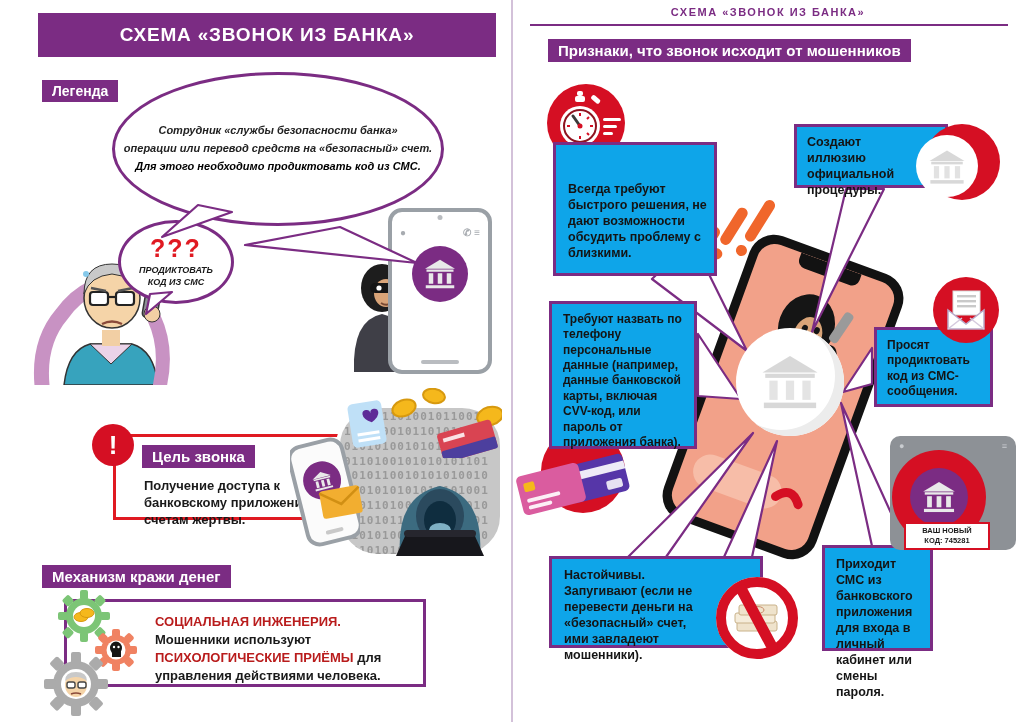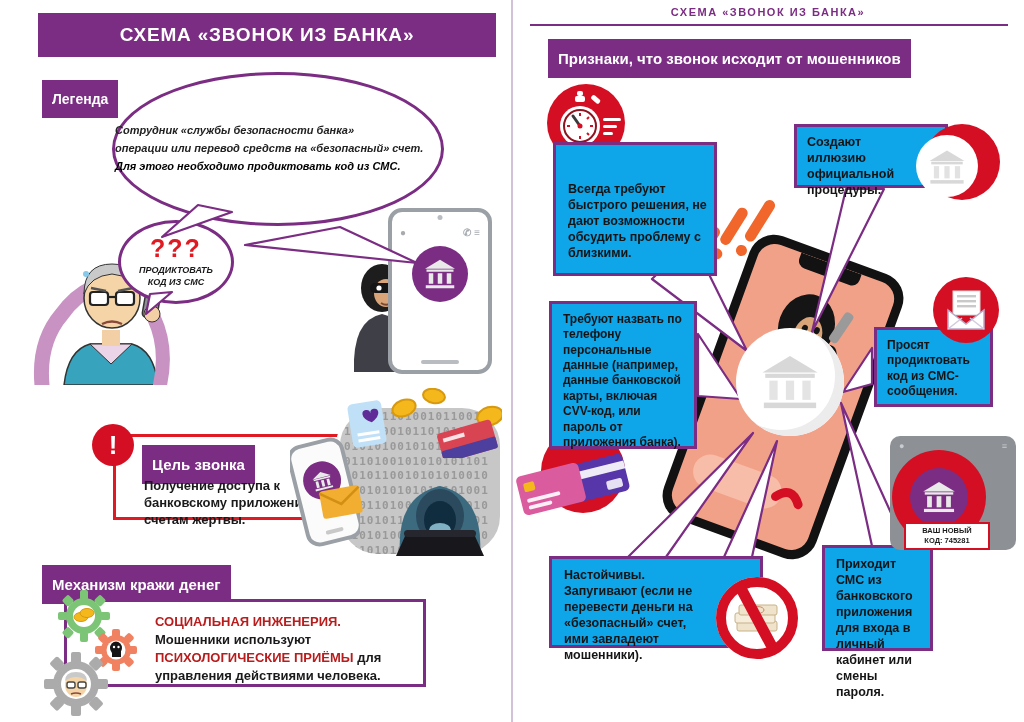--- a/index.html
+++ b/index.html
@@ -2,34 +2,34 @@
 <html><head>
 <meta charset="utf-8">
 <style>
   html,body{margin:0;padding:0;background:#fff;}
   .page{position:relative;width:1024px;height:722px;background:#ffffff;overflow:hidden;
         font-family:"Liberation Sans",sans-serif;color:#1a1a1a;}
   .abs{position:absolute;}
   .divider{position:absolute;left:511px;top:0;width:2px;height:722px;background:#a884b4;opacity:.5;}
 
   
-  .plabel{background:#7B2C83;color:#fff;font-weight:bold;padding:11px 10px;display:inline-block;}
+  .plabel{background:#7B2C83;color:#fff;font-weight:bold;padding:3px 10px;display:inline-block;}
   .pbox{position:absolute;background:#0ea5e9;border:3px solid #7B2C83;box-sizing:border-box;z-index:6;}
   .pbox .btxt{position:absolute;font-weight:bold;font-size:12.5px;line-height:1.28;color:#141414;}
   .redcircle{position:absolute;border-radius:50%;background:#D50F23;display:flex;align-items:center;justify-content:center;}
 
   
   .hdr-bar{position:absolute;left:38px;top:13px;width:458px;height:44px;background:#7B2C83;
            display:flex;align-items:center;justify-content:center;color:#fff;
            font-size:19px;font-weight:bold;letter-spacing:.8px;}
   .legend{position:absolute;left:42px;top:80px;font-size:14px;}
   .bubble{position:absolute;left:112px;top:72px;width:326px;height:148px;background:#fff;
           border:3px solid #7B2C83;border-radius:50%;z-index:3;}
   .bubble-inner{position:absolute;inset:0;display:flex;flex-direction:column;justify-content:center;
-          text-align:left;font-style:italic;font-weight:bold;font-size:11px;line-height:1.62;color:#222;}
+          text-align:center;font-style:italic;font-weight:bold;font-size:11px;line-height:1.62;color:#222;}
   .bubble-inner .heavy{color:#000;}
   .qbubble{position:absolute;left:118px;top:220px;width:110px;height:78px;background:#fff;
           border:3px solid #7B2C83;border-radius:50%;z-index:3;display:flex;flex-direction:column;
           align-items:center;justify-content:center;}
   .qmarks{color:#E01A22;font-size:25px;font-weight:bold;letter-spacing:2px;line-height:1;}
   .qtext{font-size:9px;font-weight:bold;font-style:italic;text-align:center;line-height:1.35;margin-top:3px;}
 
   .victim-phone{position:absolute;left:388px;top:208px;width:104px;height:166px;background:#fff;
           border:4px solid #9aa0a6;border-radius:14px;box-sizing:border-box;z-index:2;}
   .vp-cam{position:absolute;top:3px;left:50%;transform:translateX(-50%);width:5px;height:5px;border-radius:50%;background:#b9bcc0;}

